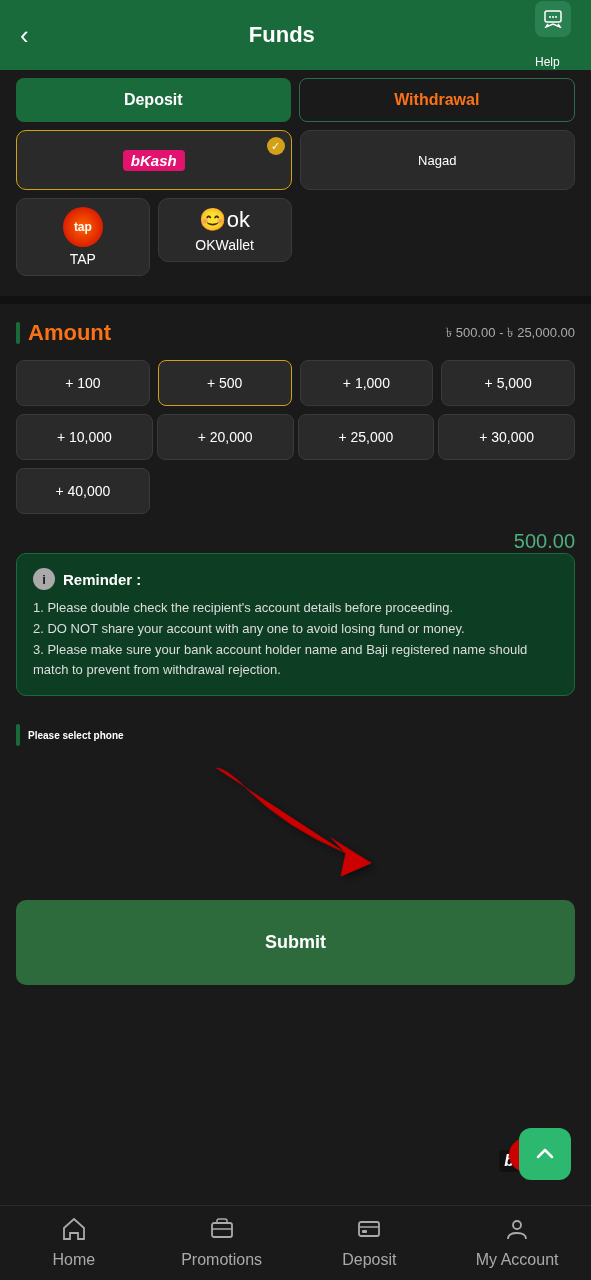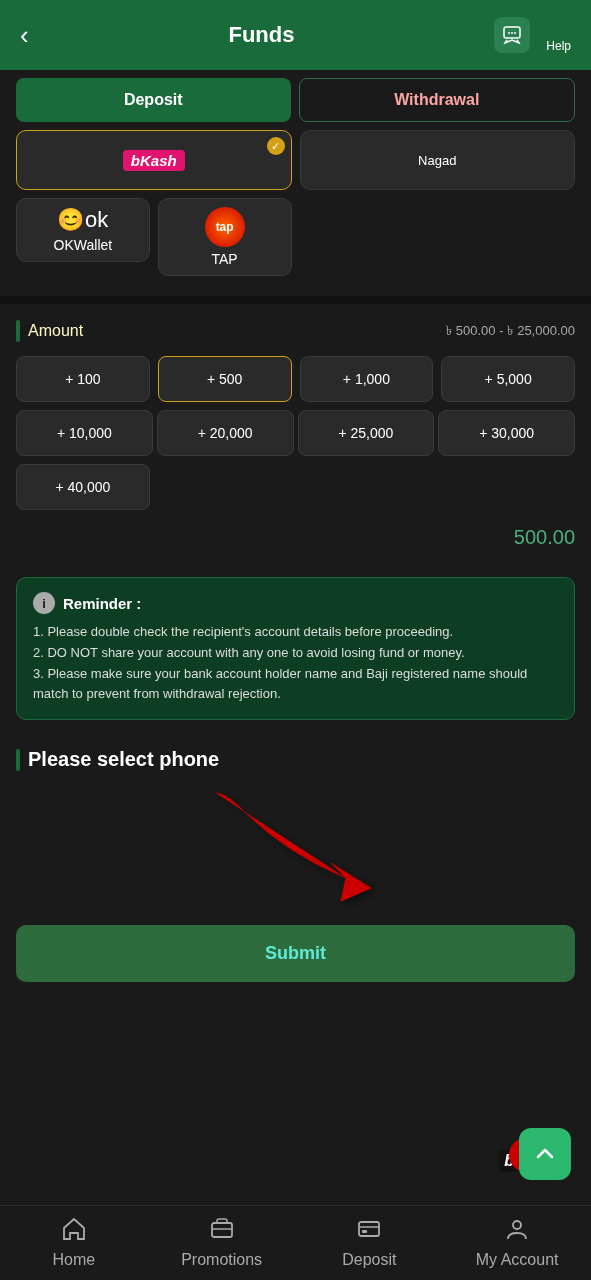--- a/index.html
+++ b/index.html
@@ -27,21 +27,22 @@
       color: #fff;
       cursor: pointer;
     }
     .header-title {
       font-size: 22px;
       font-weight: 600;
       color: #fff;
     }
     .header-help {
       display: flex;
-      align-items: flex-end;
+      flex-direction: column;
+      align-items: flex-start;
       cursor: pointer;
       gap: 16px;
     }
     .header-help .help-icon {
       width: 36px;
       height: 36px;
       background: #2a8050;
       border-radius: 8px;
       display: flex;
       align-items: center;
@@ -69,21 +70,21 @@
       font-size: 16px;
       font-weight: 700;
       cursor: pointer;
     }
     .tab-btn.active {
       background: #1a6b3c;
       color: #fff;
     }
     .tab-btn.inactive {
       background: transparent;
-      color: #fca5a5;
+      color: #f97316;
       border: 1.5px solid #2d6b4a;
     }
 
     
     .payment-section {
       background: #1a1a1a;
       padding: 0 16px 12px;
     }
     .payment-row {
       display: flex;
@@ -187,23 +188,23 @@
       align-items: center;
       gap: 8px;
     }
     .amount-bar {
       width: 4px;
       height: 22px;
       background: #1a6b3c;
       border-radius: 2px;
     }
     .amount-title {
-      font-size: 16px;
-      font-weight: 400;
-      color: #fef9c3;
+      font-size: 22px;
+      font-weight: 700;
+      color: #f97316;
     }
     .amount-range {
       font-size: 13px;
       color: #aaa;
     }
 
     .amount-grid {
       display: grid;
       grid-template-columns: repeat(4, 1fr);
       gap: 8px;
@@ -235,21 +236,21 @@
       grid-template-columns: repeat(4, 1fr);
       gap: 8px;
       margin-bottom: 8px;
     }
 
     
     .amount-display {
       text-align: right;
       font-size: 20px;
       color: #4caf7d;
-      padding: 8px 0 28px;
+      padding: 8px 0 0;
     }
 
     
     .reminder-box {
       background: #0d3d22;
       border: 1px solid #1a6b3c;
       border-radius: 10px;
       padding: 14px 16px;
       margin-bottom: 12px;
     }
@@ -288,21 +289,21 @@
       gap: 8px;
       margin-bottom: 12px;
     }
     .select-phone-bar {
       width: 4px;
       height: 22px;
       background: #1a6b3c;
       border-radius: 2px;
     }
     .select-phone-title {
-      font-size: 20px;
+      font-size: 10px;
       font-weight: 600;
       color: #fff;
     }
 
     
     .scroll-up-btn {
       position: fixed;
       bottom: 100px;
       right: 20px;
       width: 52px;
@@ -348,25 +349,25 @@
       font-style: italic;
     }
 
     
     .submit-section {
       background: #1a1a1a;
       padding: 12px 16px 16px;
     }
     .submit-btn {
       width: 100%;
-      padding: 18px;
+      padding: 32px;
       background: #2d6b3c;
       border: none;
       border-radius: 10px;
-      color: #5eead4;
+      color: #ffffff;
       font-size: 18px;
       font-weight: 600;
       cursor: pointer;
     }
 
     
     .bottom-nav {
       position: fixed;
       bottom: 0;
       left: 0;
@@ -444,29 +445,29 @@
         <span style="font-size:13px;color:#fff;">Nagad</span>
       </div>
     </div>
 
   </div>
 
   <div class="payment-row">
 
     <div style="flex:1;">
       <div class="payment-card" style="flex-direction:column; padding:8px;">
+        <div class="tap-logo">tap</div>
+        <span class="payment-card-label">TAP</span>
+      </div>
+    </div>
+
+    <div style="flex:1;">
+      <div class="payment-card" style="flex-direction:column; padding:8px;">
         <span class="okwallet-logo">😊ok</span>
         <span class="payment-card-label">OKWallet</span>
-      </div>
-    </div>
-
-    <div style="flex:1;">
-      <div class="payment-card" style="flex-direction:column; padding:8px;">
-        <div class="tap-logo">tap</div>
-        <span class="payment-card-label">TAP</span>
       </div>
     </div>
 
     <div style="flex:1;"></div>
     <div style="flex:1;"></div>
   </div>
 </div>
 
 <div class="divider"></div>
 

